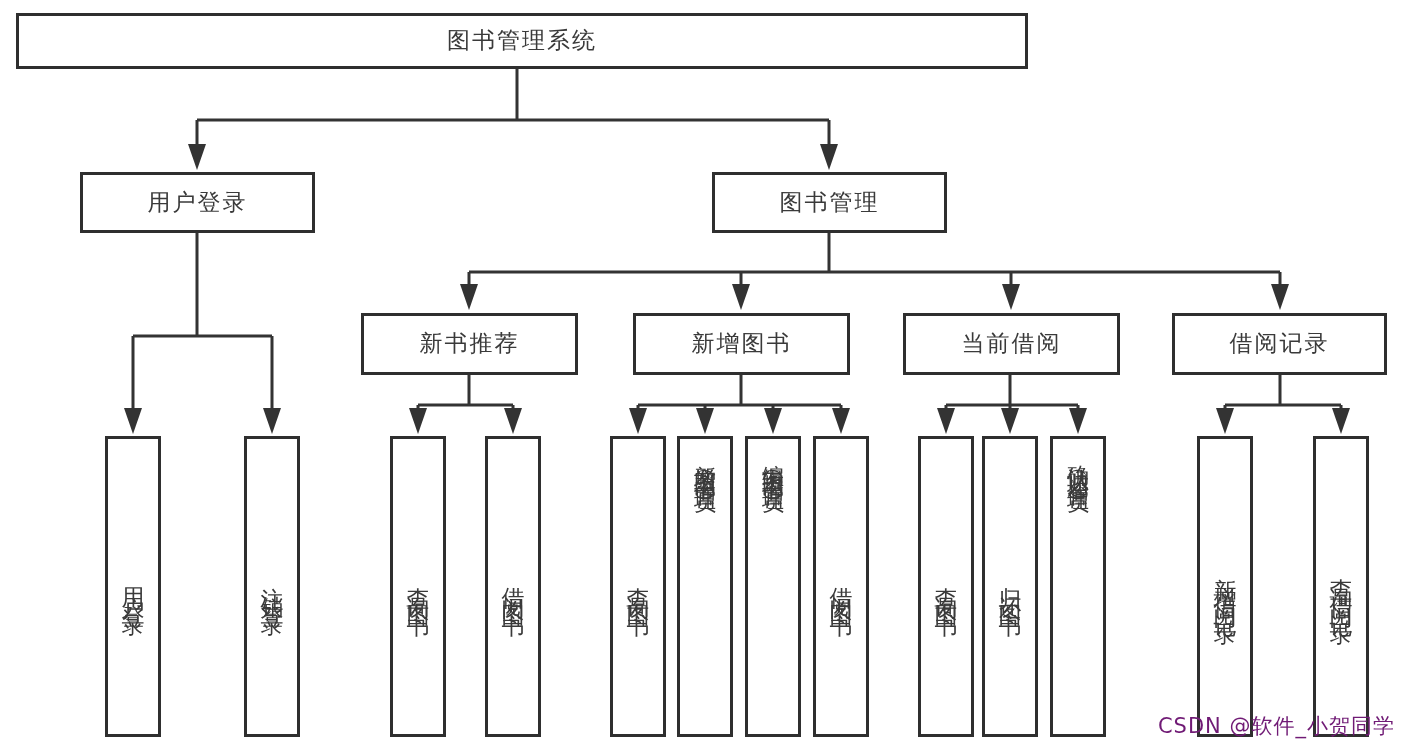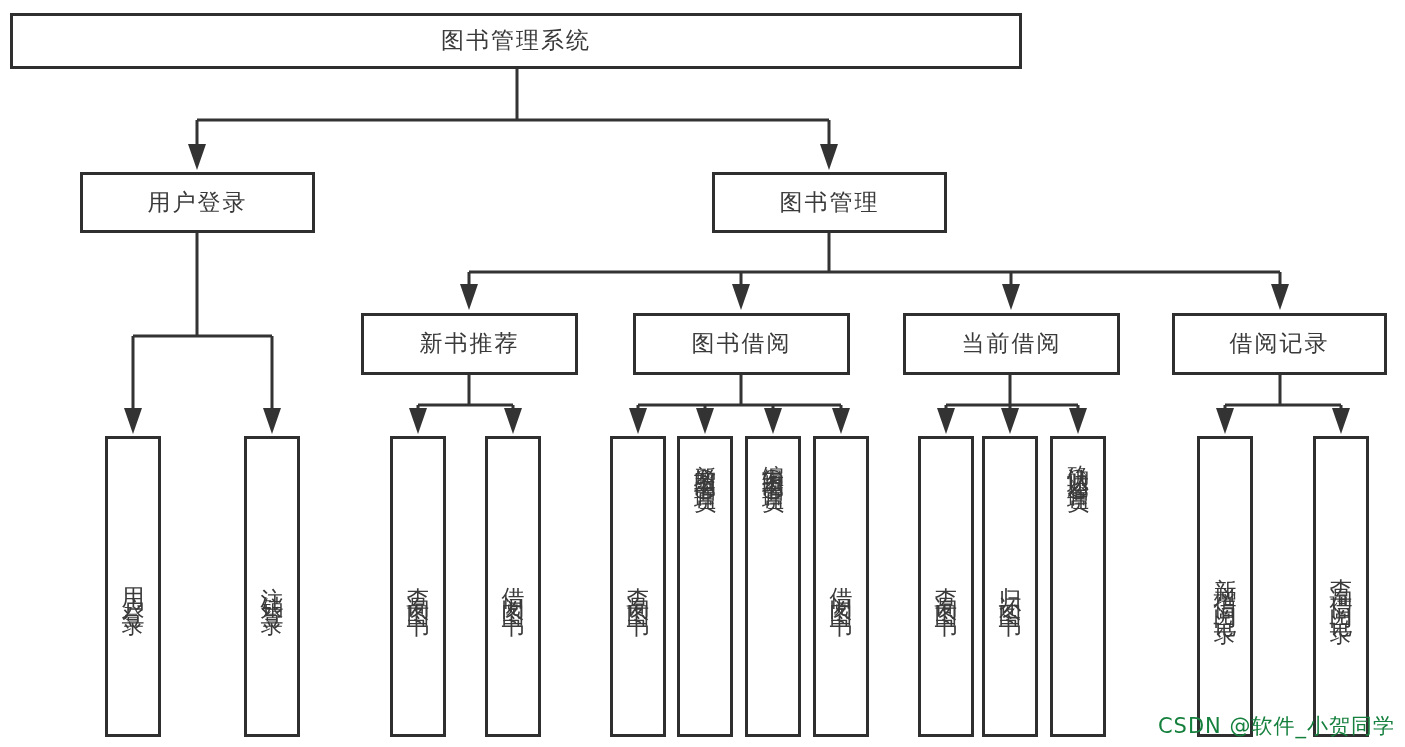--- a/index.html
+++ b/index.html
@@ -27,21 +27,21 @@
     justify-content: center;
     z-index: 1;
     color: #3a3a3a;
   }
   .hbox {
     font-size: 23px;
     letter-spacing: 2px;
     text-align: center;
     line-height: 1.2;
   }
-  .root-box  { left: 10px;  top: 13px;  width: 1012px; height: 56px; }
+  .root-box  { left: 16px;  top: 13px;  width: 1012px; height: 56px; }
   .l2-a      { left: 80px;  top: 172px; width: 235px;  height: 61px; }
   .l2-b      { left: 712px; top: 172px; width: 235px;  height: 61px; }
   .l3-a      { left: 361px;  top: 313px; width: 217px; height: 62px; }
   .l3-b      { left: 633px;  top: 313px; width: 217px; height: 62px; }
   .l3-c      { left: 903px;  top: 313px; width: 217px; height: 62px; text-align: center; }
   .l3-d      { left: 1172px; top: 313px; width: 215px; height: 62px; }
   .leaf {
     position: absolute;
     top: 436px;
     width: 56px;
@@ -81,21 +81,21 @@
   .lf10 { left: 982px; }
   .lf11 { left: 1050px; }
   .lf12 { left: 1197px; }
   .lf13 { left: 1313px; }
   .watermark {
     position: absolute;
     right: 10px;
     top: 712px;
     z-index: 2;
     font-size: 21px;
-    color: #15803d;
+    color: #701a75;
     letter-spacing: 1px;
     white-space: nowrap;
   }
 </style>
 </head>
 <body>
 
 <div class="canvas">
 
   <svg class="connectors" viewBox="0 0 1405 747" xmlns="http://www.w3.org/2000/svg">
@@ -137,21 +137,21 @@
       <polygon points="1332,408 1350,408 1341,434"></polygon>
     </g>
   </svg>
 
   <div class="box hbox root-box">图书管理系统</div>
 
   <div class="box hbox l2-a">用户登录</div>
   <div class="box hbox l2-b">图书管理</div>
 
   <div class="box hbox l3-a">新书推荐</div>
-  <div class="box hbox l3-b">图书借阅</div>
+  <div class="box hbox l3-b">新增图书</div>
   <div class="box hbox l3-c">当前借阅</div>
   <div class="box hbox l3-d">借阅记录</div>
 
   <div class="leaf lf1">
     <span>用户登录</span>
   </div>
   <div class="leaf lf2">
     <span>注销登录</span>
   </div>
   <div class="leaf lf3">

